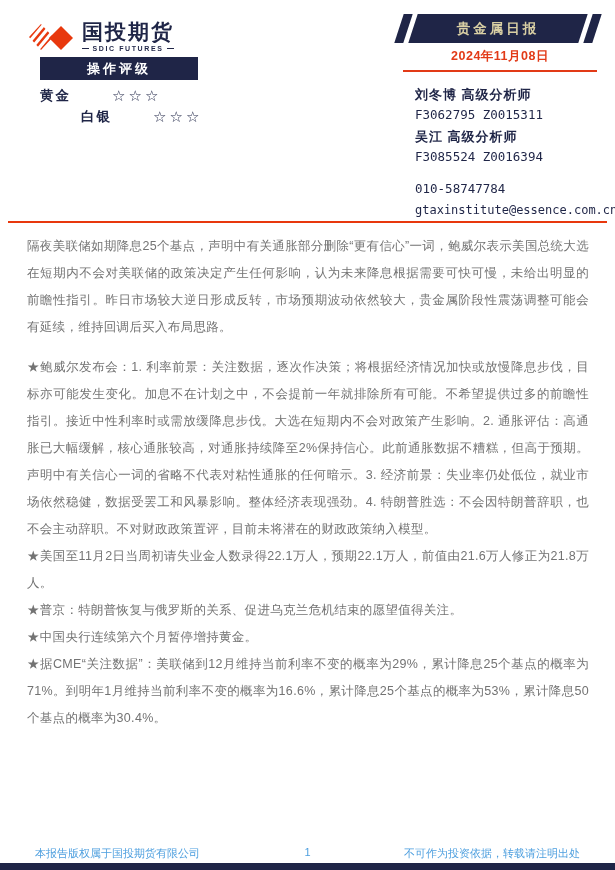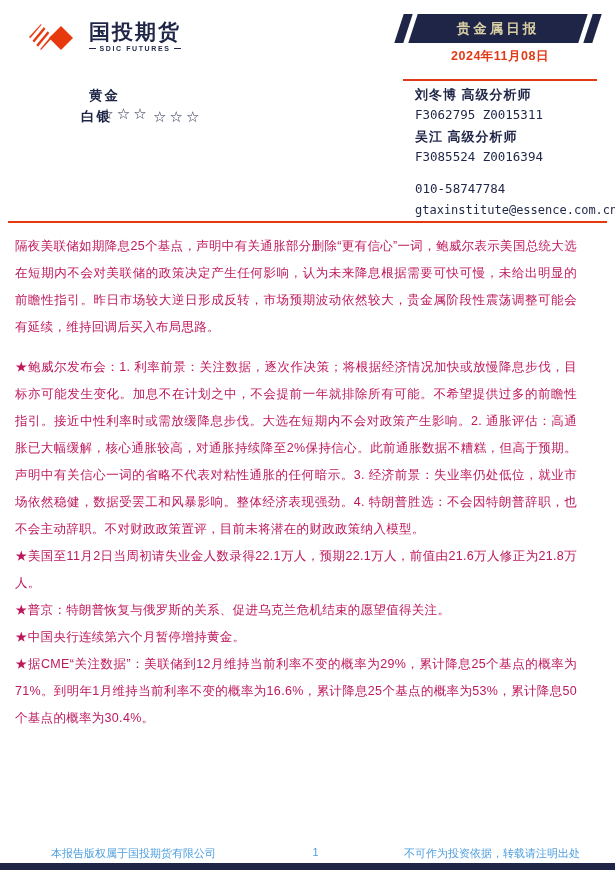--- a/index.html
+++ b/index.html
@@ -3,64 +3,64 @@
 <meta charset="utf-8">
 <style>
   * { margin:0; padding:0; box-sizing:border-box; }
   html,body { background:#ffffff; }
   body { font-family:"Liberation Sans", sans-serif; }
   .page {
     position:relative; width:615px; height:870px; margin:0 auto;
     background:#ffffff; overflow:hidden;
   }
   
-  .logo { position:absolute; left:28px; top:20px; display:flex; align-items:flex-start; gap:15px; }
+  .logo { position:absolute; left:28px; top:20px; display:flex; align-items:flex-start; gap:8px; }
   .logo-text { display:flex; flex-direction:column; }
   .logo-cn { font-size:21px; font-weight:700; color:#1f2547; letter-spacing:2px; line-height:24px; }
   .logo-en { display:flex; align-items:center; gap:4px; color:#1f2547; margin-top:1px; }
   .logo-en .rule { flex:1; height:1px; background:#1f2547; }
   .logo-en .en-label { font-size:7px; font-weight:700; letter-spacing:1.6px; white-space:nowrap; }
   
   .banner { position:absolute; left:399px; top:14px; width:198px; height:29px; }
   .banner .end-piece { position:absolute; top:0; width:9px; height:29px; background:#1f2547; transform:skewX(-18deg); }
   .banner .end-left { left:0; }
   .banner .end-right { right:0; }
   .banner .main { position:absolute; left:14px; right:14px; top:0; bottom:0;
     background:#1f2547; transform:skewX(-18deg);
     display:flex; align-items:center; justify-content:center; }
   .banner .main span { transform:skewX(18deg); color:#d9cfa4; font-size:13.5px; font-weight:700; letter-spacing:3px; }
   
   .date-block { position:absolute; left:403px; top:48px; width:194px; text-align:center;
     color:#e23a17; font-size:12.5px; font-weight:700; letter-spacing:0.5px;
-    padding-bottom:14px; border-bottom:2px solid #e23a17; }
+    padding-bottom:5px; border-bottom:2px solid #e23a17; }
   
   .rating-box { position:absolute; left:40px; top:57px; width:158px; height:23px;
     background:#1f2547; color:#ffffff; font-size:13px; font-weight:700;
     letter-spacing:3px; text-align:center; line-height:23px; }
   .rating-row { position:absolute; left:40px; width:170px; display:flex; align-items:center;
     color:#1f2547; font-size:13.5px; font-weight:700; }
   .rating-row .label { width:72px; letter-spacing:2px; }
   .rating-row .stars { font-size:15px; letter-spacing:3px; font-weight:400; }
-  .row-gold { top:87px;flex-direction:column; }
+  .row-gold { top:87px; }
   .row-silver { top:108px;margin-left:41px; }
   
   .analysts { position:absolute; left:415px; top:86px; color:#1f2547; }
   .analysts .name { font-size:13px; font-weight:700; letter-spacing:1px; line-height:17px; margin-bottom:4px; }
   .analysts .code { font-family:"DejaVu Sans Mono", monospace; font-size:12.5px; line-height:16px; margin-bottom:5px; }
   .analysts .phone { font-family:"DejaVu Sans Mono", monospace; font-size:12.5px; margin-top:16px; }
   .analysts .email { font-family:"DejaVu Sans Mono", monospace; font-size:12px; margin-top:7px; }
   
   .separator { position:absolute; left:8px; right:8px; top:221px; height:0; border-top:2px solid #e8380d; }
   
-  .report-body { position:absolute; left:15px; top:233px; width:562px;
-    color:#be185d; font-size:12.5px; line-height:27px; text-align:justify; letter-spacing:0.3px; }
+  .report-body { position:absolute; left:27px; top:233px; width:562px;
+    color:#737373; font-size:12.5px; line-height:27px; text-align:justify; letter-spacing:0.3px; }
   .report-body p { margin:0; }
   .report-body p.first { margin-bottom:13px; }
   
-  .footer { position:absolute; left:51px; right:35px; top:846px; height:14px;
+  .footer { position:absolute; left:35px; right:35px; top:846px; height:14px;
     color:#4d9fdf; font-size:11px; }
   .footer .left { position:absolute; left:0; top:0; }
   .footer .center { position:absolute; left:50%; transform:translateX(-50%); top:0; }
   .footer .right { position:absolute; right:0; top:0;margin-left:44px; }
   .bottom-bar { position:absolute; left:0; bottom:0; width:100%; height:7px; background:#1f2547; }
 </style>
 </head>
 <body>
 
 <div class="page">
@@ -94,20 +94,23 @@
   <div class="banner">
     <div class="end-piece end-left"></div>
     <div class="main">
       <span>贵金属日报</span>
     </div>
     <div class="end-piece end-right"></div>
   </div>
 
   <div class="date-block">2024年11月08日</div>
 
+  <div class="rating-box">
+    <span>操作评级</span>
+  </div>
   <div class="rating-row row-gold">
     <span class="label">黄金</span>
     <span class="stars">☆☆☆</span>
   </div>
   <div class="rating-row row-silver">
     <span class="label">白银</span>
     <span class="stars">☆☆☆</span>
   </div>
 
   <div class="analysts">

